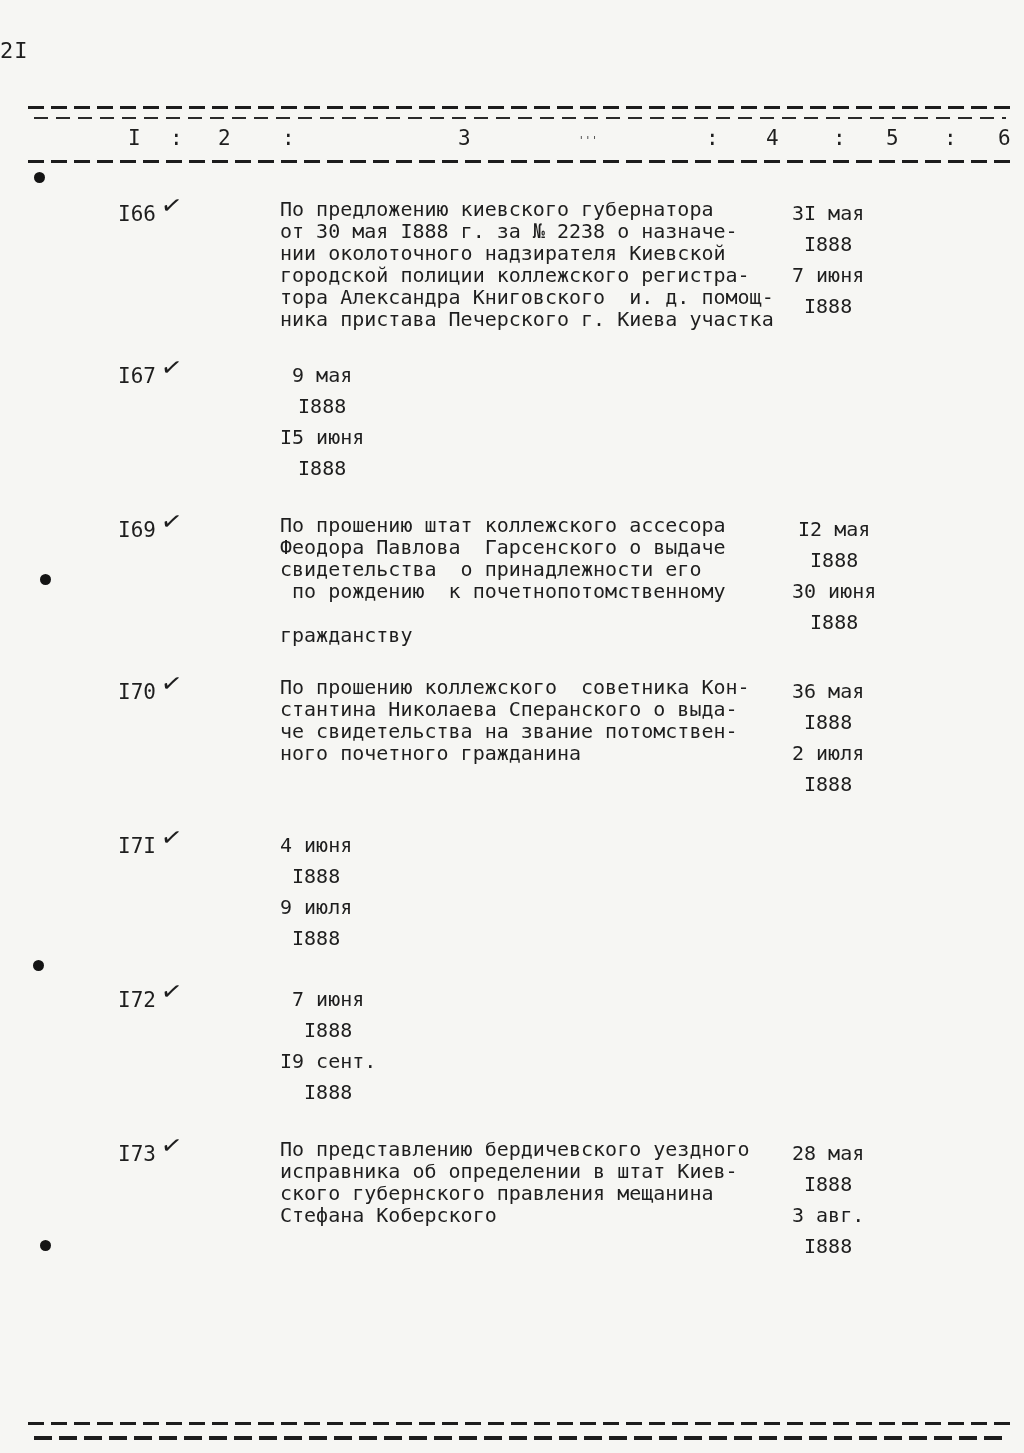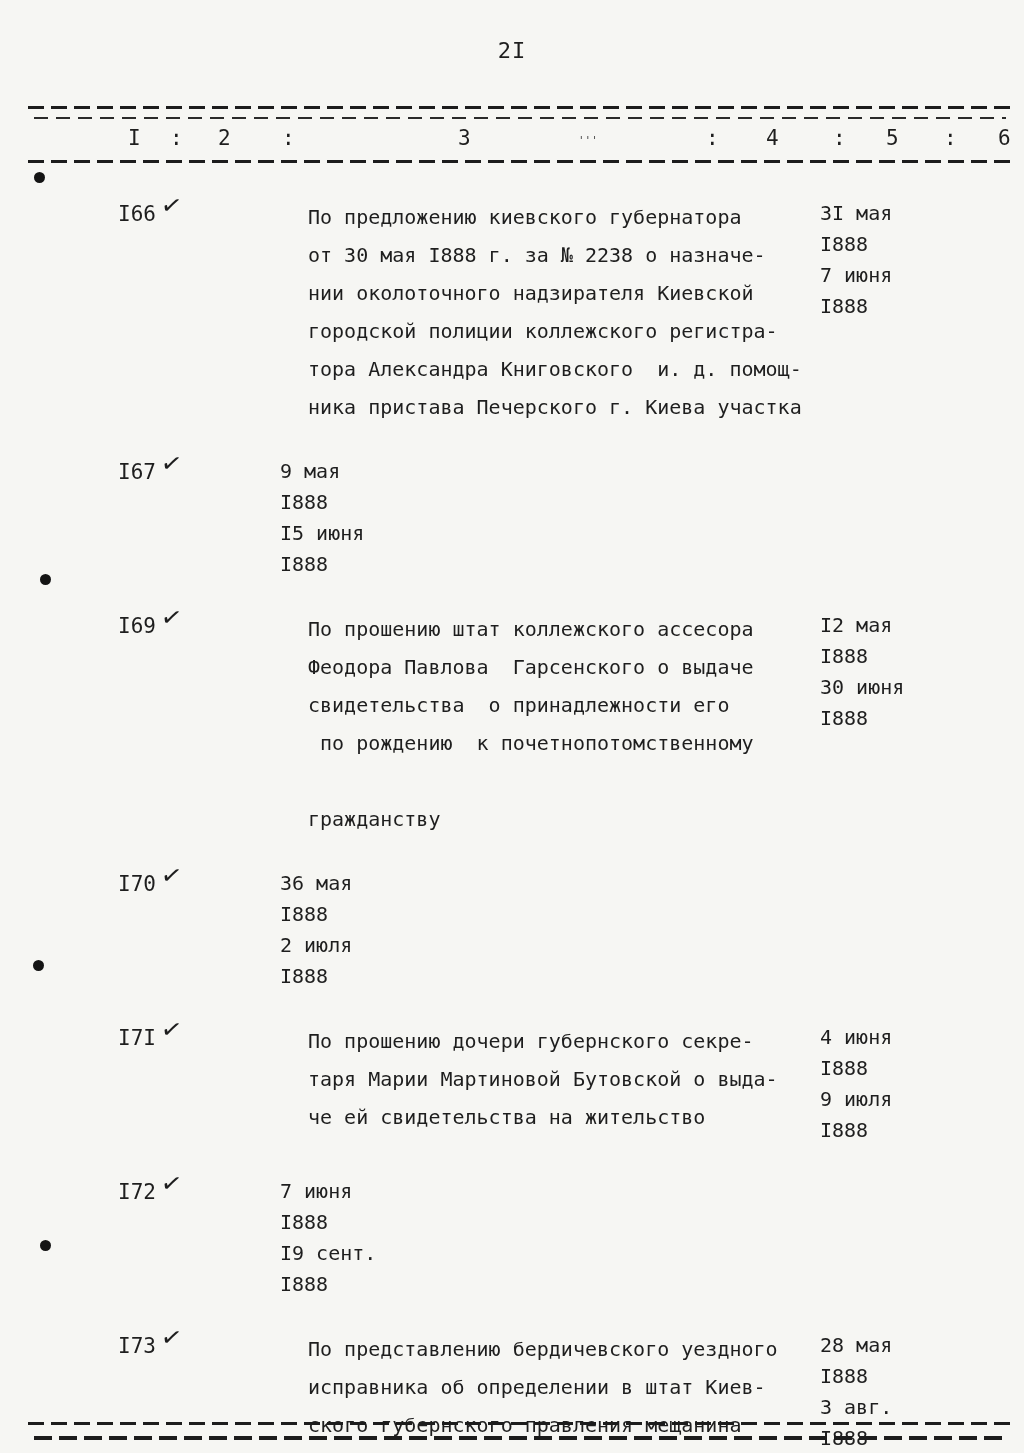--- a/index.html
+++ b/index.html
@@ -14,21 +14,20 @@
     background: #f6f6f3;
     overflow: hidden;
     font-family: "DejaVu Sans Mono", "Liberation Mono", monospace;
     color: #1e1e1e;
   }
   .page-number {
     position: absolute;
     top: 38px;
     left: 0;
     right: 0;
-    text-align: center;
     font-size: 22px;
     letter-spacing: 1px;
   }
   
   .rule {
     position: absolute;
     left: 28px;
     right: 12px;
     height: 3px;
     background: repeating-linear-gradient(90deg, #1c1c1c 0 16px, transparent 16px 23px);
@@ -82,27 +81,27 @@
     transform: translateY(-7px) rotate(10deg);
     font-size: 25px;
     margin-left: 5px;
     font-family: "DejaVu Sans", sans-serif;
   }
   .desc {
     width: 512px;
     flex: 0 0 512px;
     white-space: pre;
     font-size: 20px;
-    line-height: 38px;
-    margin-left: 28px;
+    line-height: 22px;
   }
   .dates {
     font-size: 20px;
     line-height: 31px;
     white-space: nowrap;
+    text-align: center;
   }
   .date-line { min-height: 31px; }
 
   .dot {
     position: absolute;
     width: 11px;
     height: 11px;
     border-radius: 50%;
     background: #141414;
   }
@@ -184,35 +183,36 @@
           <div class="date-line">I888</div>
           <div class="date-line">30 июня</div>
           <div class="date-line">I888</div>
         </div>
   </div>
 
   <div class="entry">
     <div class="num-col">
       <span class="num">I70</span><span class="check">✓</span>
     </div>
+    <div class="desc">По прошению коллежского  советника Кон-
+стантина Николаева Сперанского о выда-
+че свидетельства на звание потомствен-
+ного почетного гражданина</div>
     <div class="dates">
           <div class="date-line">36 мая</div>
           <div class="date-line">I888</div>
           <div class="date-line">2 июля</div>
           <div class="date-line">I888</div>
         </div>
   </div>
 
   <div class="entry">
     <div class="num-col">
       <span class="num">I7I</span><span class="check">✓</span>
     </div>
-    <div class="desc">По прошению дочери губернского секре-
-таря Марии Мартиновой Бутовской о выда-
-че ей свидетельства на жительство</div>
     <div class="dates">
           <div class="date-line">4 июня</div>
           <div class="date-line">I888</div>
           <div class="date-line">9 июля</div>
           <div class="date-line">I888</div>
         </div>
   </div>
 
   <div class="entry">
     <div class="num-col">

